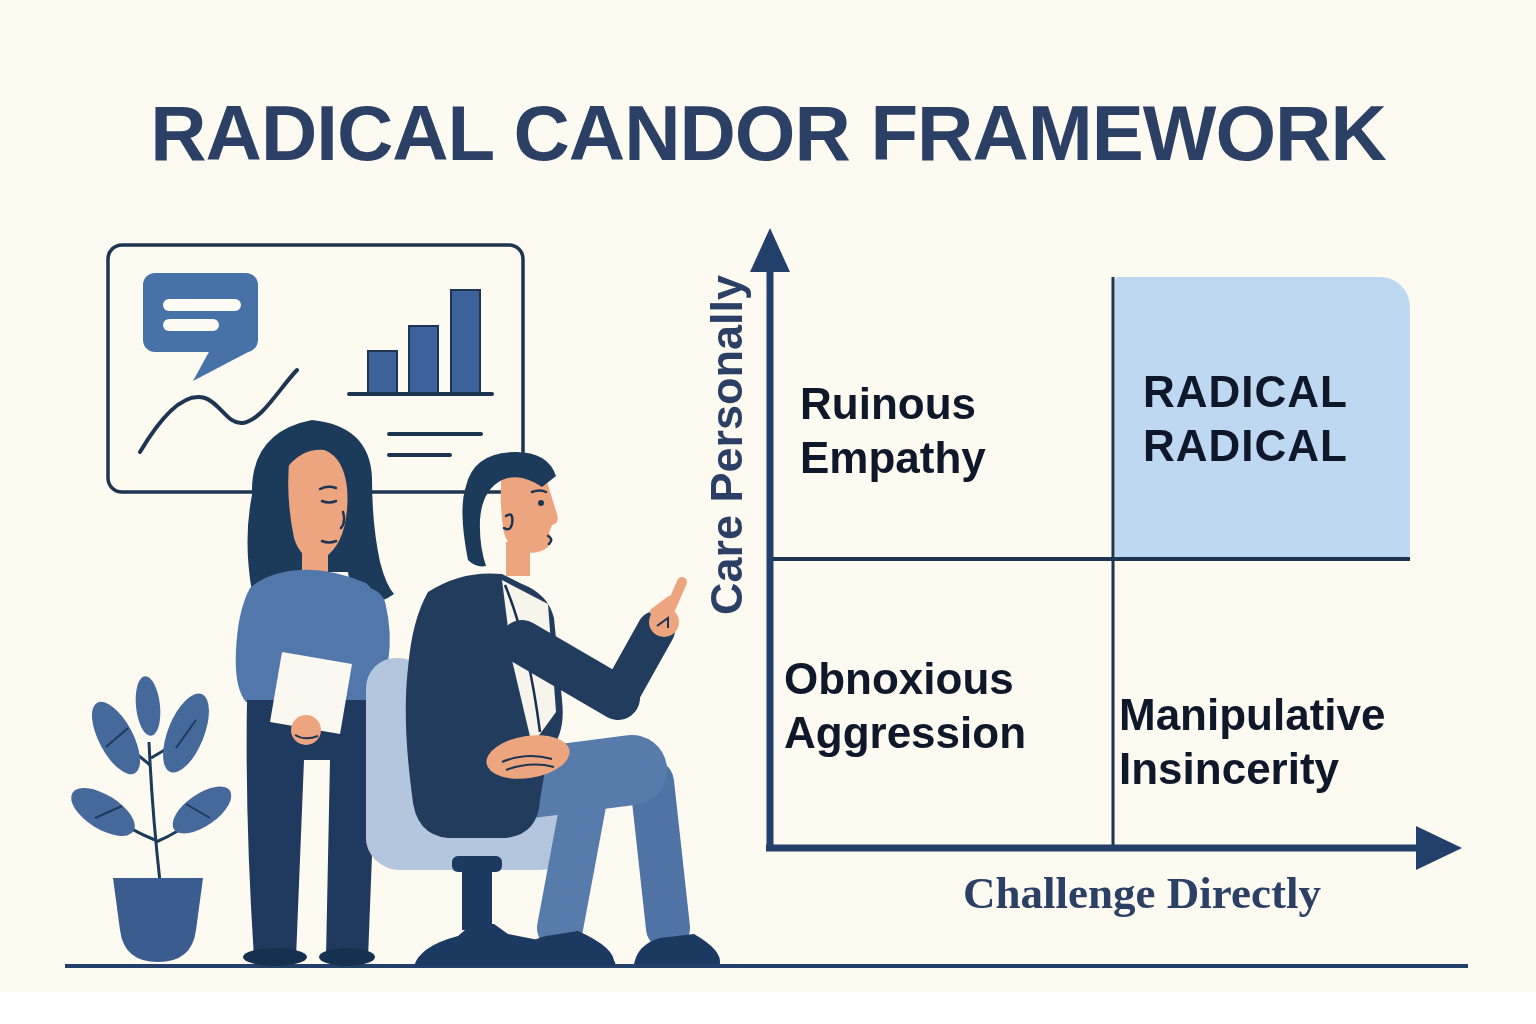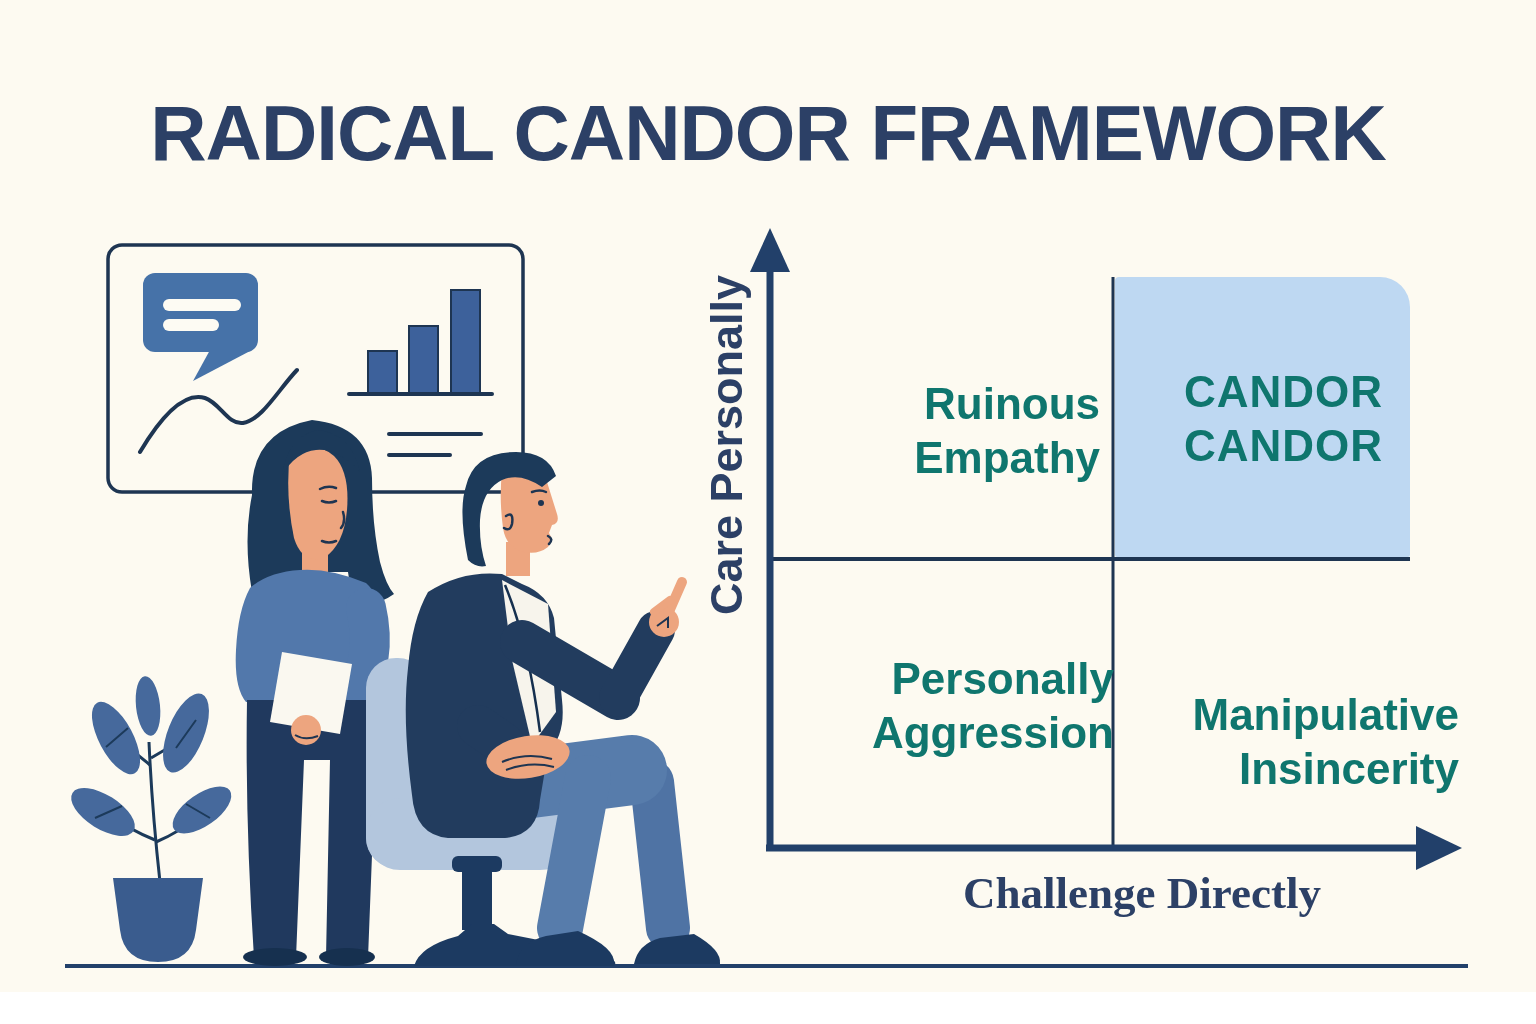--- a/index.html
+++ b/index.html
@@ -19,22 +19,22 @@
   }
   .qbox-highlight{
     position:absolute;left:1115px;top:277px;width:295px;height:280px;
     background:#bed8f2;border-radius:4px 30px 2px 2px;z-index:1;
   }
   .illustration-svg{
     position:absolute;inset:0;z-index:2;pointer-events:none;
   }
   .qlabel{
     position:absolute;transform:translate(-50%,-50%);
-    text-align:right;font-weight:700;font-size:44px;line-height:1.22;
-    color:#0f766e;z-index:3;
+    text-align:left;font-weight:700;font-size:44px;line-height:1.22;
+    color:#0f172a;z-index:3;
   }
   .qlabel.caps{letter-spacing:1px;}
   .axis-label{
     position:absolute;transform:translate(-50%,-50%);
     font-size:45px;font-weight:700;color:#2c4066;white-space:nowrap;z-index:3;
   }
   .axis-label.vert{transform:translate(-50%,-50%) rotate(-90deg);}
   #ql-ruinous{left:950px;top:431px;width:300px;}
   #ql-radical{left:1263px;top:419px;width:240px;}
   #ql-obnoxious{left:949px;top:706px;width:330px;}
@@ -145,20 +145,20 @@
       <line x1="1113" y1="277" x2="1113" y2="845" stroke="#1e3552" stroke-width="3"></line>
       <line x1="773" y1="559" x2="1410" y2="559" stroke="#1e3552" stroke-width="4"></line>
       <line x1="770" y1="846" x2="770" y2="262" stroke="#22406a" stroke-width="7"></line>
       <polygon points="770,228 750,272 790,272" fill="#22406a"></polygon>
       <line x1="766" y1="848" x2="1428" y2="848" stroke="#22406a" stroke-width="7"></line>
       <polygon points="1462,848 1416,826 1416,870" fill="#22406a"></polygon>
     </g>
   </svg>
 
   <div class="qlabel" id="ql-ruinous">Ruinous Empathy</div>
-  <div class="qlabel caps" id="ql-radical">CANDOR CANDOR</div>
-  <div class="qlabel" id="ql-obnoxious">Personally Aggression</div>
+  <div class="qlabel caps" id="ql-radical">RADICAL RADICAL</div>
+  <div class="qlabel" id="ql-obnoxious">Obnoxious Aggression</div>
   <div class="qlabel" id="ql-manipulative">Manipulative Insincerity</div>
 
   <div class="axis-label vert" id="yaxis-label">Care Personally</div>
   <div class="axis-label" id="xaxis-label">Challenge Directly</div>
 
 </div>
 
 </body></html>

